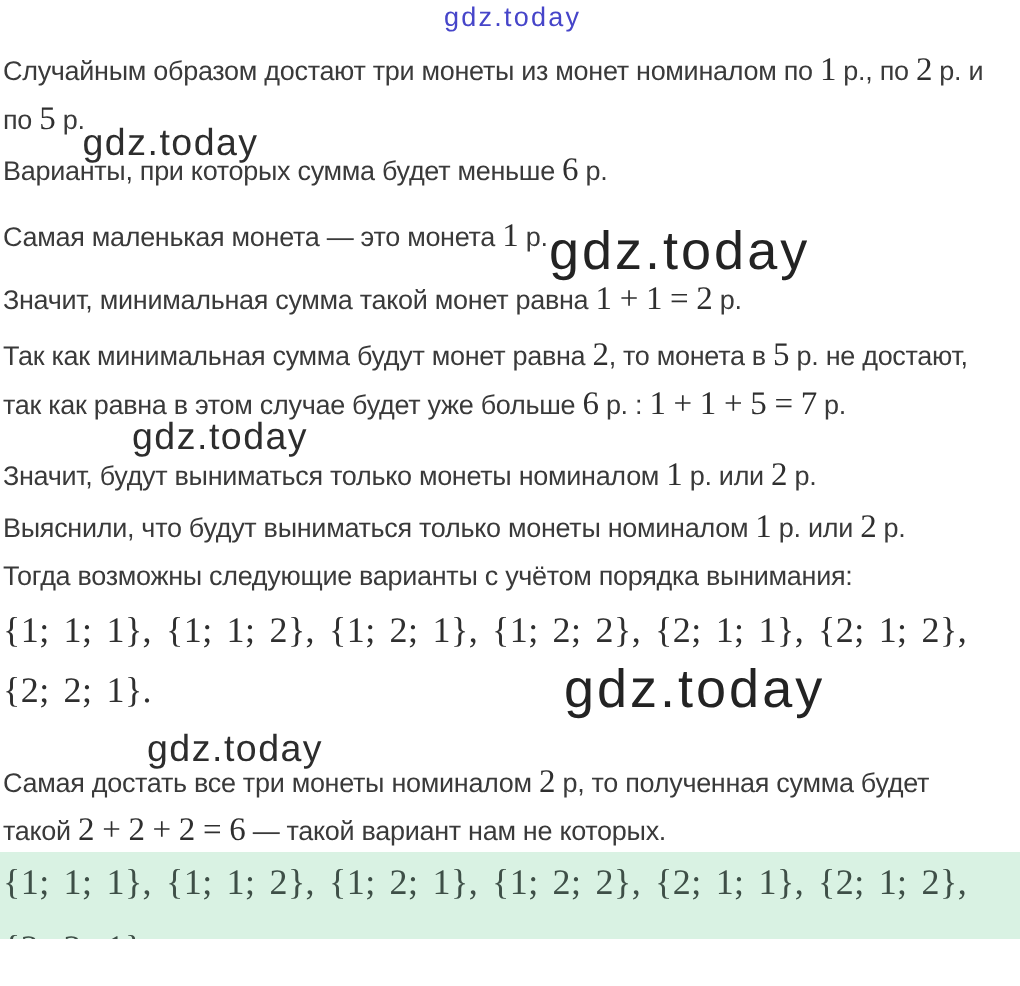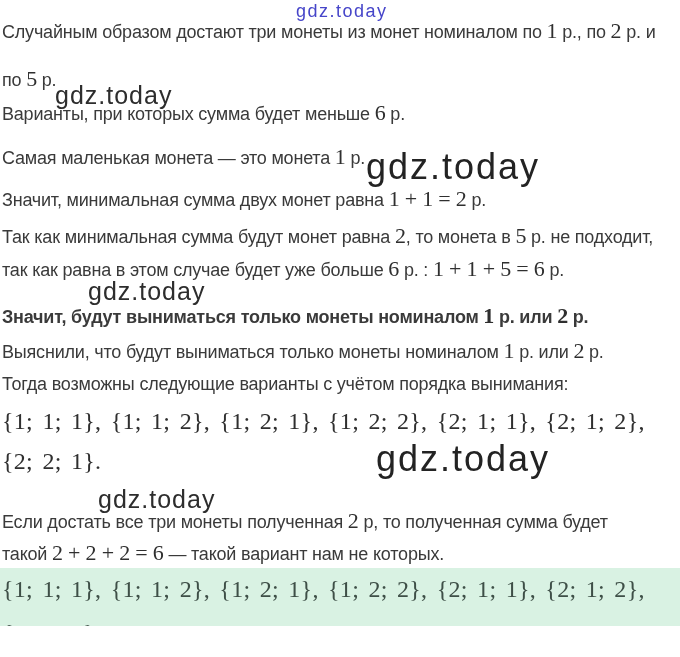--- a/index.html
+++ b/index.html
@@ -62,32 +62,32 @@
 <div class="page">
   <div>
       <div class="wm wm-blue-small" style="left: 296px; top: 1px;">gdz.today</div>
       <div class="wm wm-gray-small" style="left: 55px; top: 81px;">gdz.today</div>
       <div class="wm wm-gray-large" style="left: 366px; top: 146px;">gdz.today</div>
       <div class="wm wm-gray-small" style="left: 88px; top: 277px;">gdz.today</div>
       <div class="wm wm-gray-large" style="left: 376px; top: 438px;">gdz.today</div>
       <div class="wm wm-gray-small" style="left: 98px; top: 485px;">gdz.today</div>
     </div>
   <div>
-      <div class="line" style="top: 18px;"><span class="seg-text">Случайным образом достают три монеты из монет номиналом по </span><span class="seg-math">1</span><span class="seg-text"> р., по </span><span class="seg-math">2</span><span class="seg-text"> р. и</span></div>
+      <div class="line" style="top: 33px;"><span class="seg-text">Случайным образом достают три монеты из монет номиналом по </span><span class="seg-math">1</span><span class="seg-text"> р., по </span><span class="seg-math">2</span><span class="seg-text"> р. и</span></div>
       <div class="line" style="top: 66px;"><span class="seg-text">по </span><span class="seg-math">5</span><span class="seg-text"> р.</span></div>
       <div class="line" style="top: 100px;"><span class="seg-text">Варианты, при которых сумма будет меньше </span><span class="seg-math">6</span><span class="seg-text"> р.</span></div>
       <div class="line" style="top: 144px;"><span class="seg-text">Самая маленькая монета — это монета </span><span class="seg-math">1</span><span class="seg-text"> р.</span></div>
-      <div class="line" style="top: 186px;"><span class="seg-text">Значит, минимальная сумма двух монет равна </span><span class="seg-math">1 + 1 = 2</span><span class="seg-text"> р.</span></div>
-      <div class="line" style="top: 223px;"><span class="seg-text">Так как минимальная сумма будут монет равна </span><span class="seg-math">2</span><span class="seg-text">, то монета в </span><span class="seg-math">5</span><span class="seg-text"> р. не подходит,</span></div>
-      <div class="line" style="top: 256px;"><span class="seg-text">так как равна в этом случае будет уже больше </span><span class="seg-math">6</span><span class="seg-text"> р. : </span><span class="seg-math">1 + 1 + 5 = 6</span><span class="seg-text"> р.</span></div>
-      <div class="line" style="top: 303px; font-weight: bold;"><span class="seg-text">Значит, будут выниматься только монеты номиналом </span><span class="seg-math">1</span><span class="seg-text"> р. или </span><span class="seg-math">2</span><span class="seg-text"> р.</span></div>
+      <div class="line" style="top: 186px;"><span class="seg-text">Значит, минимальная сумма такой монет равна </span><span class="seg-math">1 + 1 = 2</span><span class="seg-text"> р.</span></div>
+      <div class="line" style="top: 223px;"><span class="seg-text">Так как минимальная сумма будут монет равна </span><span class="seg-math">2</span><span class="seg-text">, то монета в </span><span class="seg-math">5</span><span class="seg-text"> р. не достают,</span></div>
+      <div class="line" style="top: 256px;"><span class="seg-text">так как равна в этом случае будет уже больше </span><span class="seg-math">6</span><span class="seg-text"> р. : </span><span class="seg-math">1 + 1 + 5 = 7</span><span class="seg-text"> р.</span></div>
+      <div class="line" style="top: 303px;"><span class="seg-text">Значит, будут выниматься только монеты номиналом </span><span class="seg-math">1</span><span class="seg-text"> р. или </span><span class="seg-math">2</span><span class="seg-text"> р.</span></div>
       <div class="line" style="top: 338px;"><span class="seg-text">Выяснили, что будут выниматься только монеты номиналом </span><span class="seg-math">1</span><span class="seg-text"> р. или </span><span class="seg-math">2</span><span class="seg-text"> р.</span></div>
       <div class="line" style="top: 374px;"><span class="seg-text">Тогда возможны следующие варианты с учётом порядка вынимания:</span></div>
       <div class="line display-math" style="top: 408px;"><span class="seg-math">{1; 1; 1}, {1; 1; 2}, {1; 2; 1}, {1; 2; 2}, {2; 1; 1}, {2; 1; 2},</span></div>
       <div class="line display-math" style="top: 448px;"><span class="seg-math">{2; 2; 1}.</span></div>
-      <div class="line" style="top: 508px;"><span class="seg-text">Если достать все три монеты полученная </span><span class="seg-math">2</span><span class="seg-text"> р, то полученная сумма будет</span></div>
+      <div class="line" style="top: 508px;"><span class="seg-text">Самая достать все три монеты номиналом </span><span class="seg-math">2</span><span class="seg-text"> р, то полученная сумма будет</span></div>
       <div class="line" style="top: 540px;"><span class="seg-text">такой </span><span class="seg-math">2 + 2 + 2 = 6</span><span class="seg-text"> — такой вариант нам не которых.</span></div>
     </div>
   <div class="answer-box" style="top: 568px; height: 89px;">
       <div class="line display-math" style="top: 8px;"><span class="seg-math">{1; 1; 1}, {1; 1; 2}, {1; 2; 1}, {1; 2; 2}, {2; 1; 1}, {2; 1; 2},</span></div>
       <div class="line display-math" style="top: 52px;"><span class="seg-math">{2; 2; 1}.</span></div>
     </div>
 </div>
 
 </body></html>

